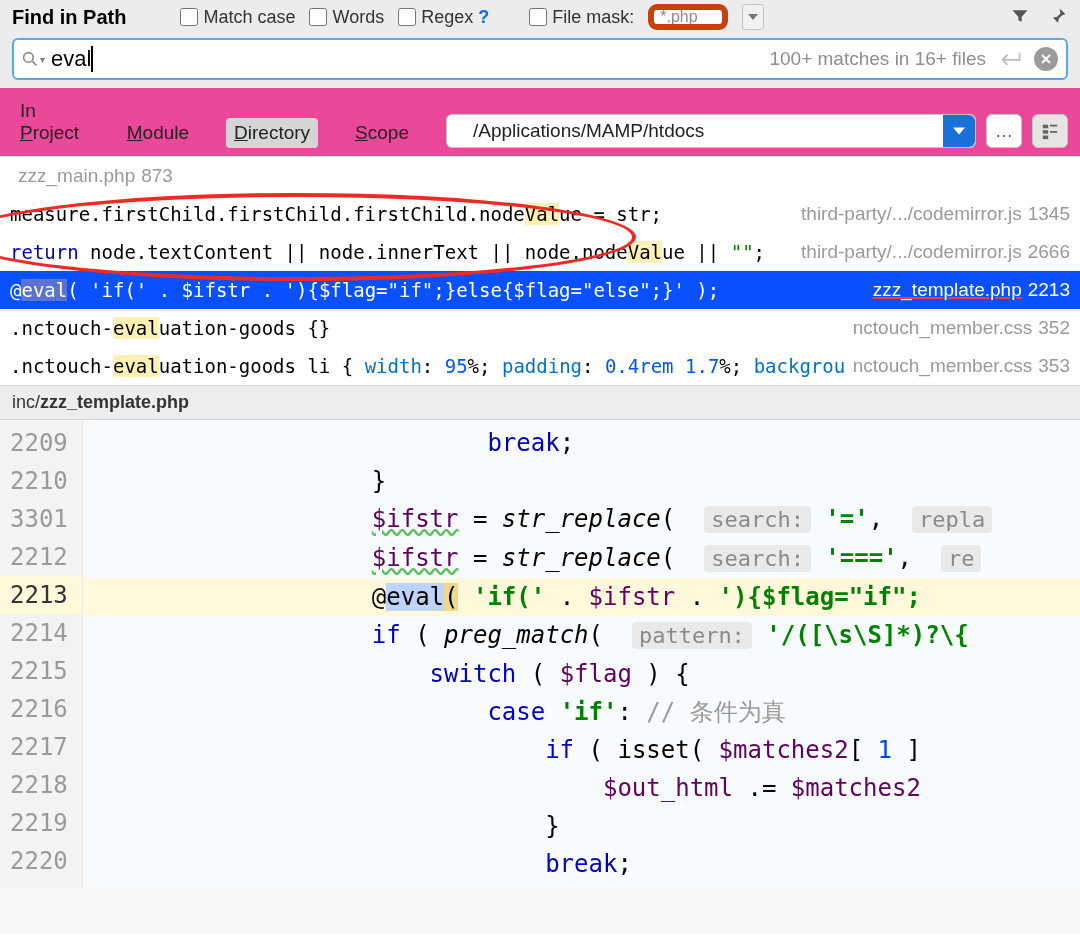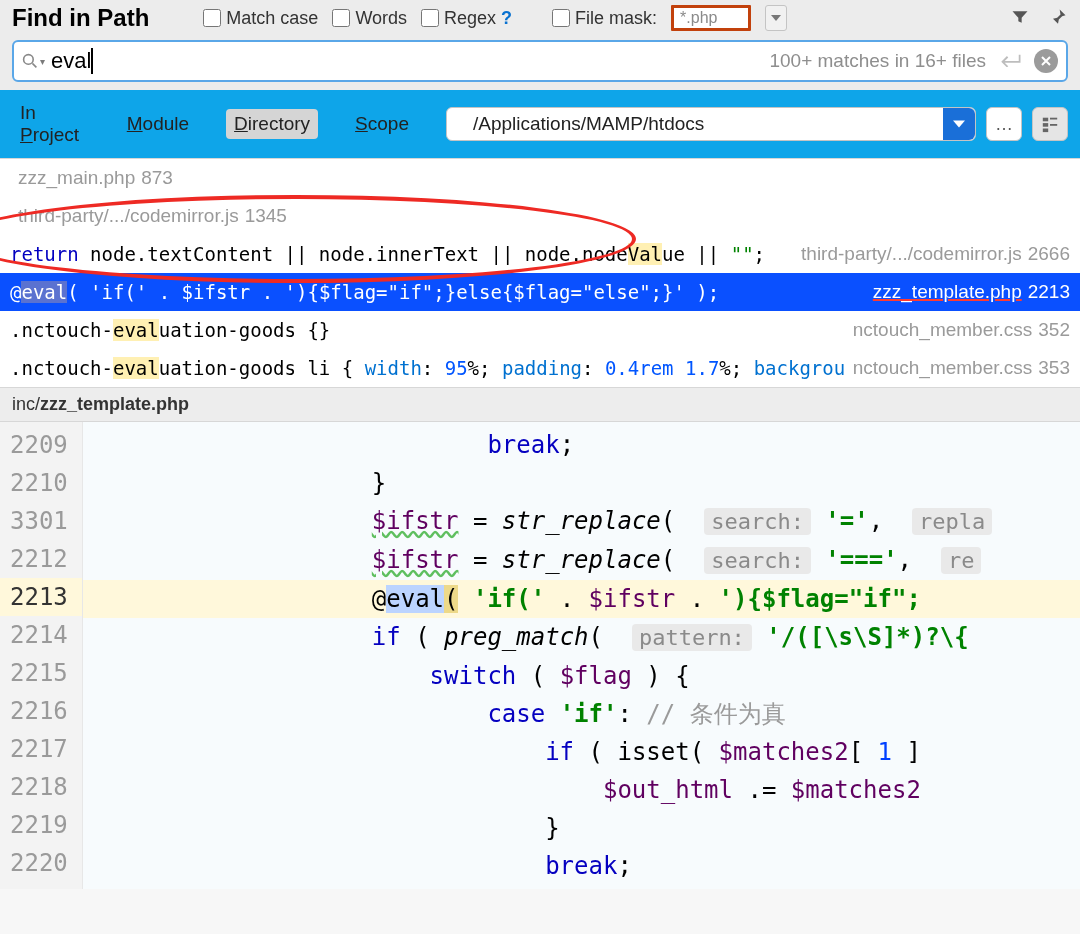--- a/index.html
+++ b/index.html
@@ -14,51 +14,51 @@
   }
   .titlebar {
     display: flex;
     align-items: center;
     padding: 4px 12px 8px 12px;
     background: #ececec;
     gap: 14px;
   }
   .title-heading {
     font-weight: 700;
-    font-size: 24px;
+    font-size: 20px;
     margin-right: 40px;
   }
   .chk { display: inline-flex; align-items: center; gap: 5px; font-size: 18px; color: #333; }
   .chk input { width:18px; height:18px; }
   .qmark { color: #0871d0; font-weight:700; }
   .file-mask-input {
-    border: 3px solid #c2410c; border-radius: 1px; background:#fff;
+    border: 6px solid #c2410c; border-radius: 9px; background:#fff;
     height:26px; width:80px; padding:2px 6px; color:#8a8a8a; font-size:16px;
   }
   .mask-dd { border:1px solid #c4c4c4; border-radius:3px; height:26px; width:22px; background:#f1f1f1; display:inline-flex; align-items:center; justify-content:center; color:#666;}
   .titlebar-icons { margin-left:auto; display:flex; gap:18px; color:#4a4a4a; }
   .titlebar-icons svg { width:20px; height:20px; }
 
   .search-wrap { padding: 0 12px 8px 12px; background:#ececec; }
   .search-row {
     display:flex; align-items:center;
     border: 2px solid #5aa7e8; border-radius:6px;
     background:#fff; height:42px; padding:0 8px;
   }
   .search-mag { color:#7b7b7b; display:flex; align-items:center; font-size:16px; margin-right:6px;}
   .search-input { flex:0 0 auto; border:none; font-size:22px; font-family:inherit; outline:none; color:#000; width:auto; padding-right:0; }
   .caret { display:inline-block; width:2px; height:26px; background:#000; margin-left:0; }
   .match-info { margin-left:auto; color:#8e8e8e; font-size:19px; }
   .enter-icon { margin:0 12px; color:#b2b2b2; }
   .clear-icon { background:#9b9b9b; border-radius:50%; width:24px; height:24px; display:inline-flex; align-items:center; justify-content:center; color:#fff; font-size:14px; }
 
   .scope-row {
-    display:flex; align-items:center; gap:29px;
+    display:flex; align-items:flex-end; gap:29px;
     padding: 8px 12px;
-    background:#0ea5e9; border-bottom:1px solid #d7d7d7;
+    background:#ec4899; border-bottom:1px solid #d7d7d7;
   }
   .scope-tab { font-size:19px; color:#222; padding:4px 8px; }
   .scope-tab.active { background:#d5d5d5; border-radius:4px; }
   .underline { text-decoration: underline; text-decoration-thickness:1px; }
   .path-select {
     margin-left:auto;
     display:flex; align-items:center;
     gap:10px;
   }
   .path-box {
@@ -220,20 +220,21 @@
   </div>
 </div>
 
 <div class="results" id="results-container">
   <div class="ellipse-annot" style="left:-44px; top:36px; width:680px; height:88px;"></div>
 <div class="res-row">
       <span class="file">zzz_main.php</span>
       <span class="ln">873</span>
     </div>
     <div class="res-row">
+      <span class="code">measure.firstChild.firstChild.firstChild.node<span class="hl-dim">Val</span>ue = str;</span>
       <span class="file">third-party/.../codemirror.js</span>
       <span class="ln">1345</span>
     </div>
     <div class="res-row">
       <span class="code"><span class="kw-return">return</span> node.textContent || node.innerText || node.node<span class="hl-dim">Val</span>ue || <span class="str-green">""</span>;</span>
       <span class="file">third-party/.../codemirror.js</span>
       <span class="ln">2666</span>
     </div>
     <div class="res-row selected">
       <span class="code">@<span class="hl-dim">eval</span>( 'if(' . $ifstr . '){$flag="if";}else{$flag="else";}' );</span>

